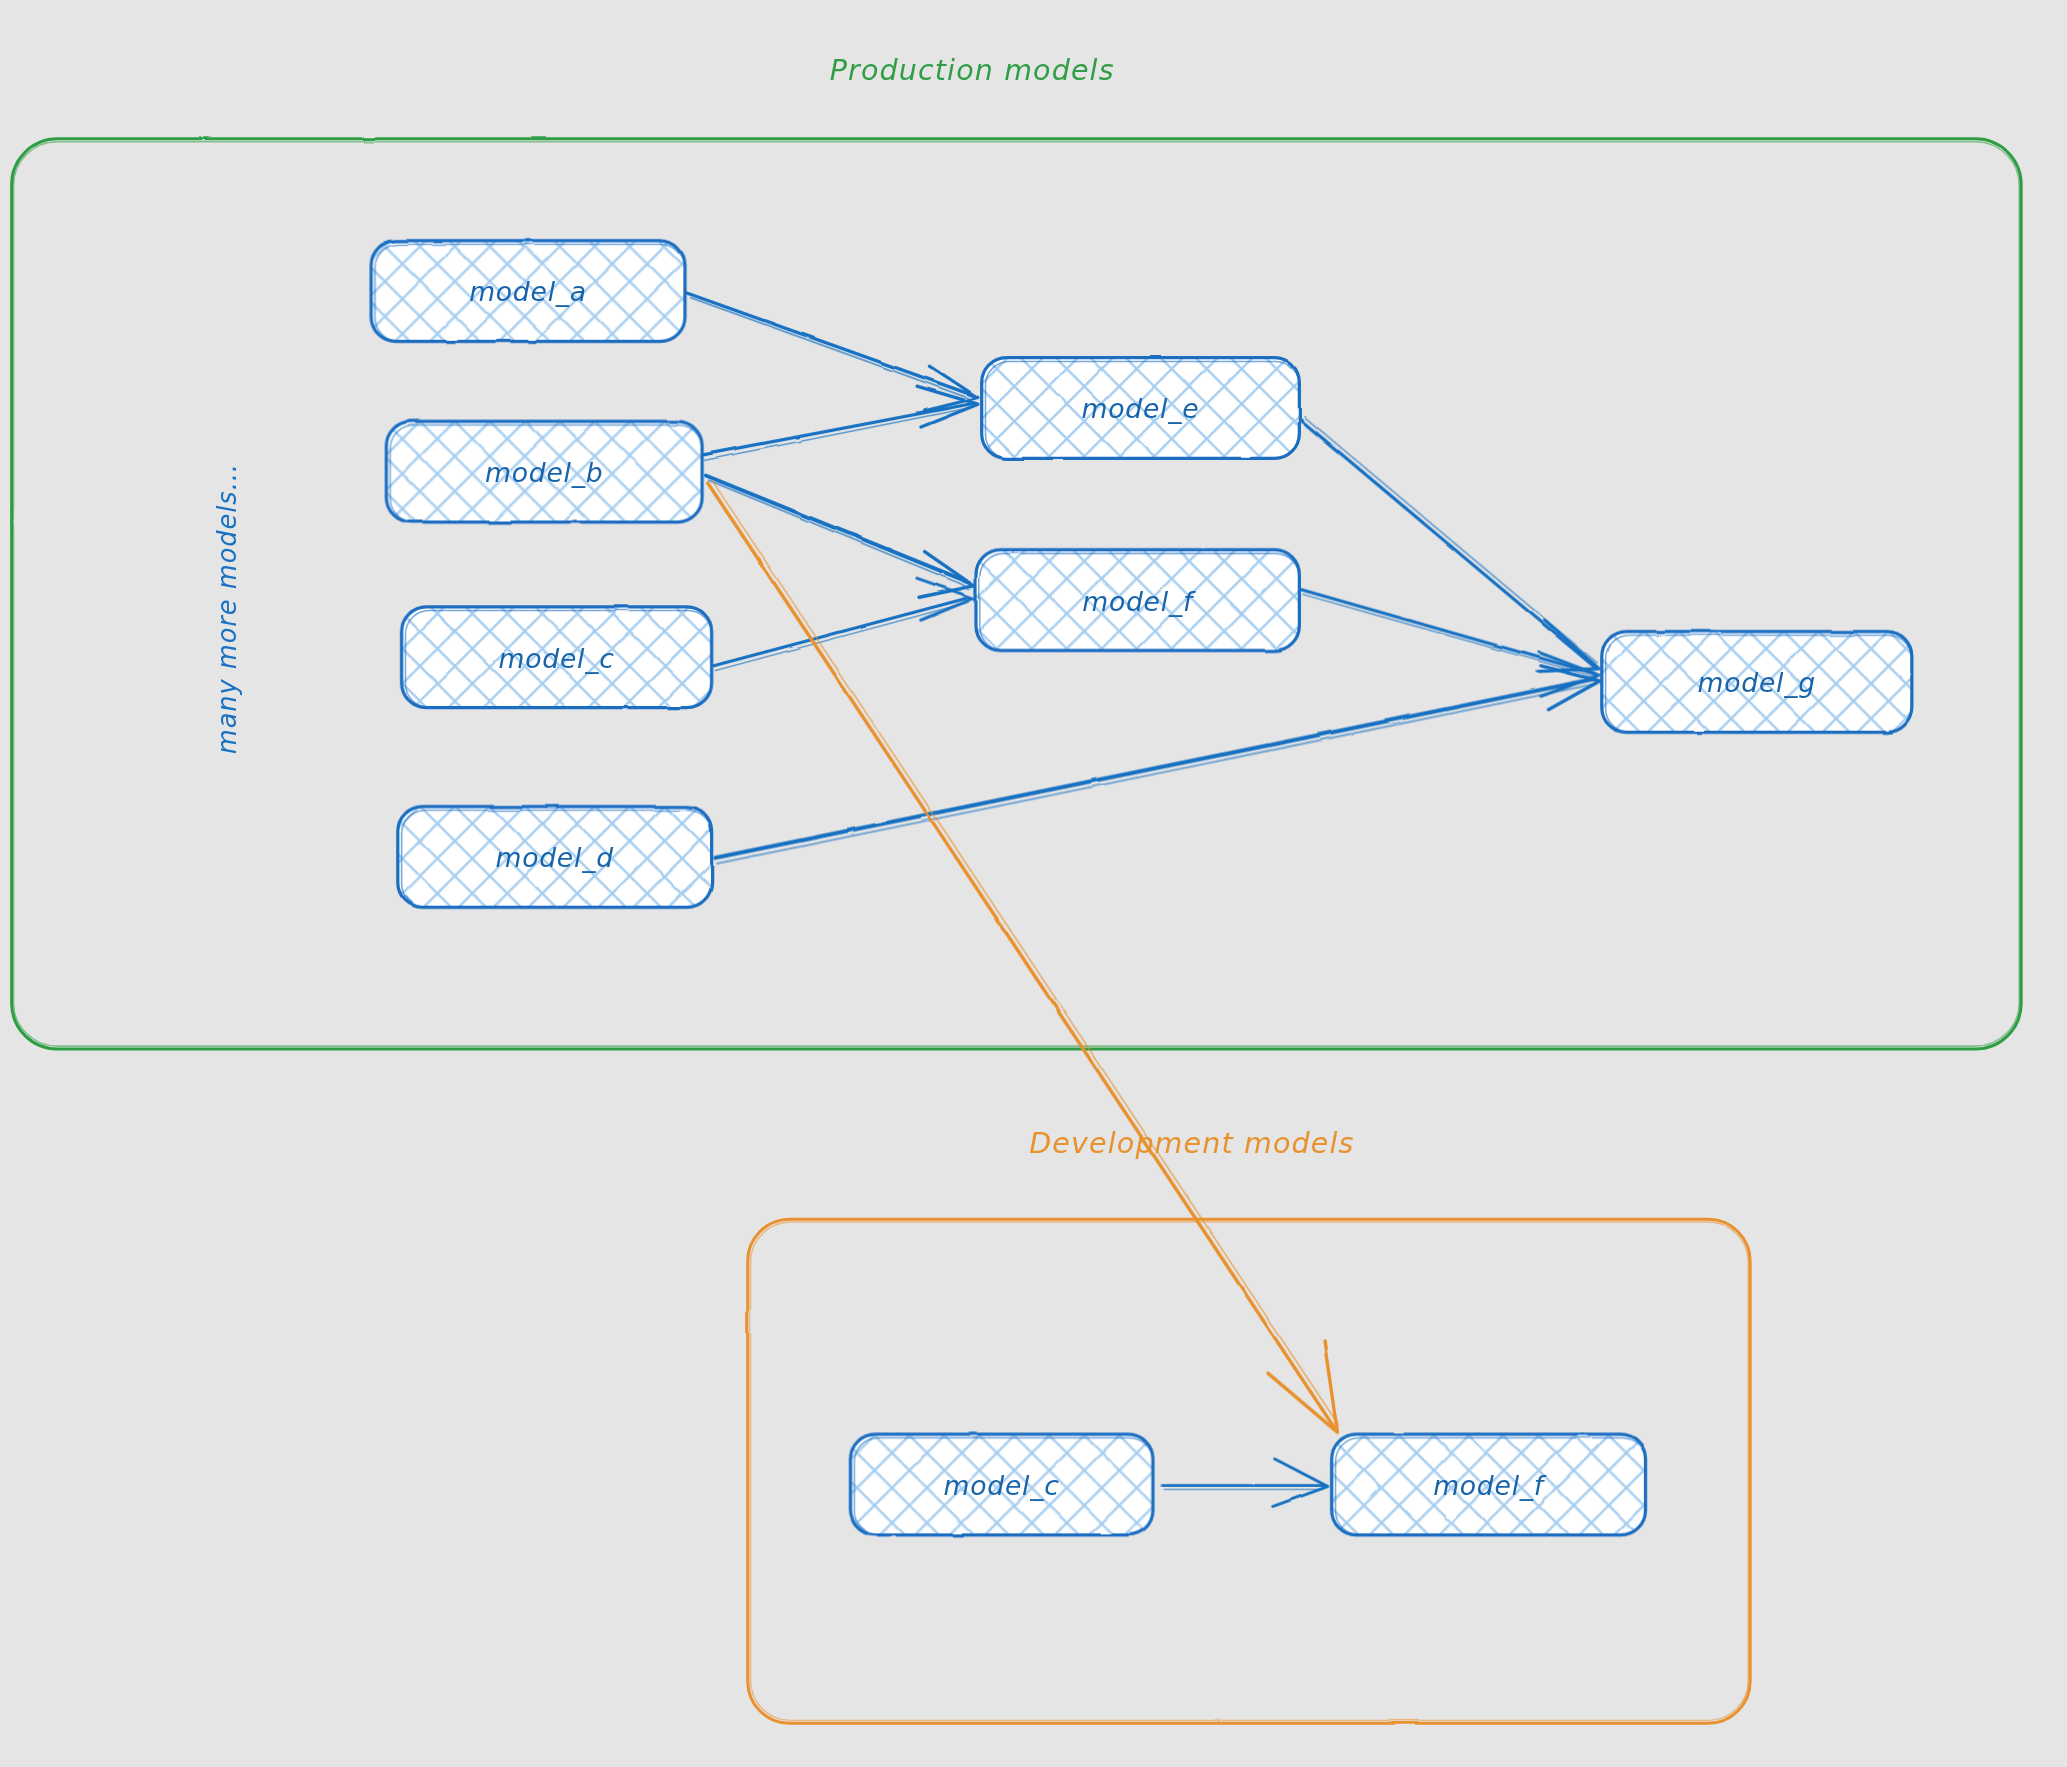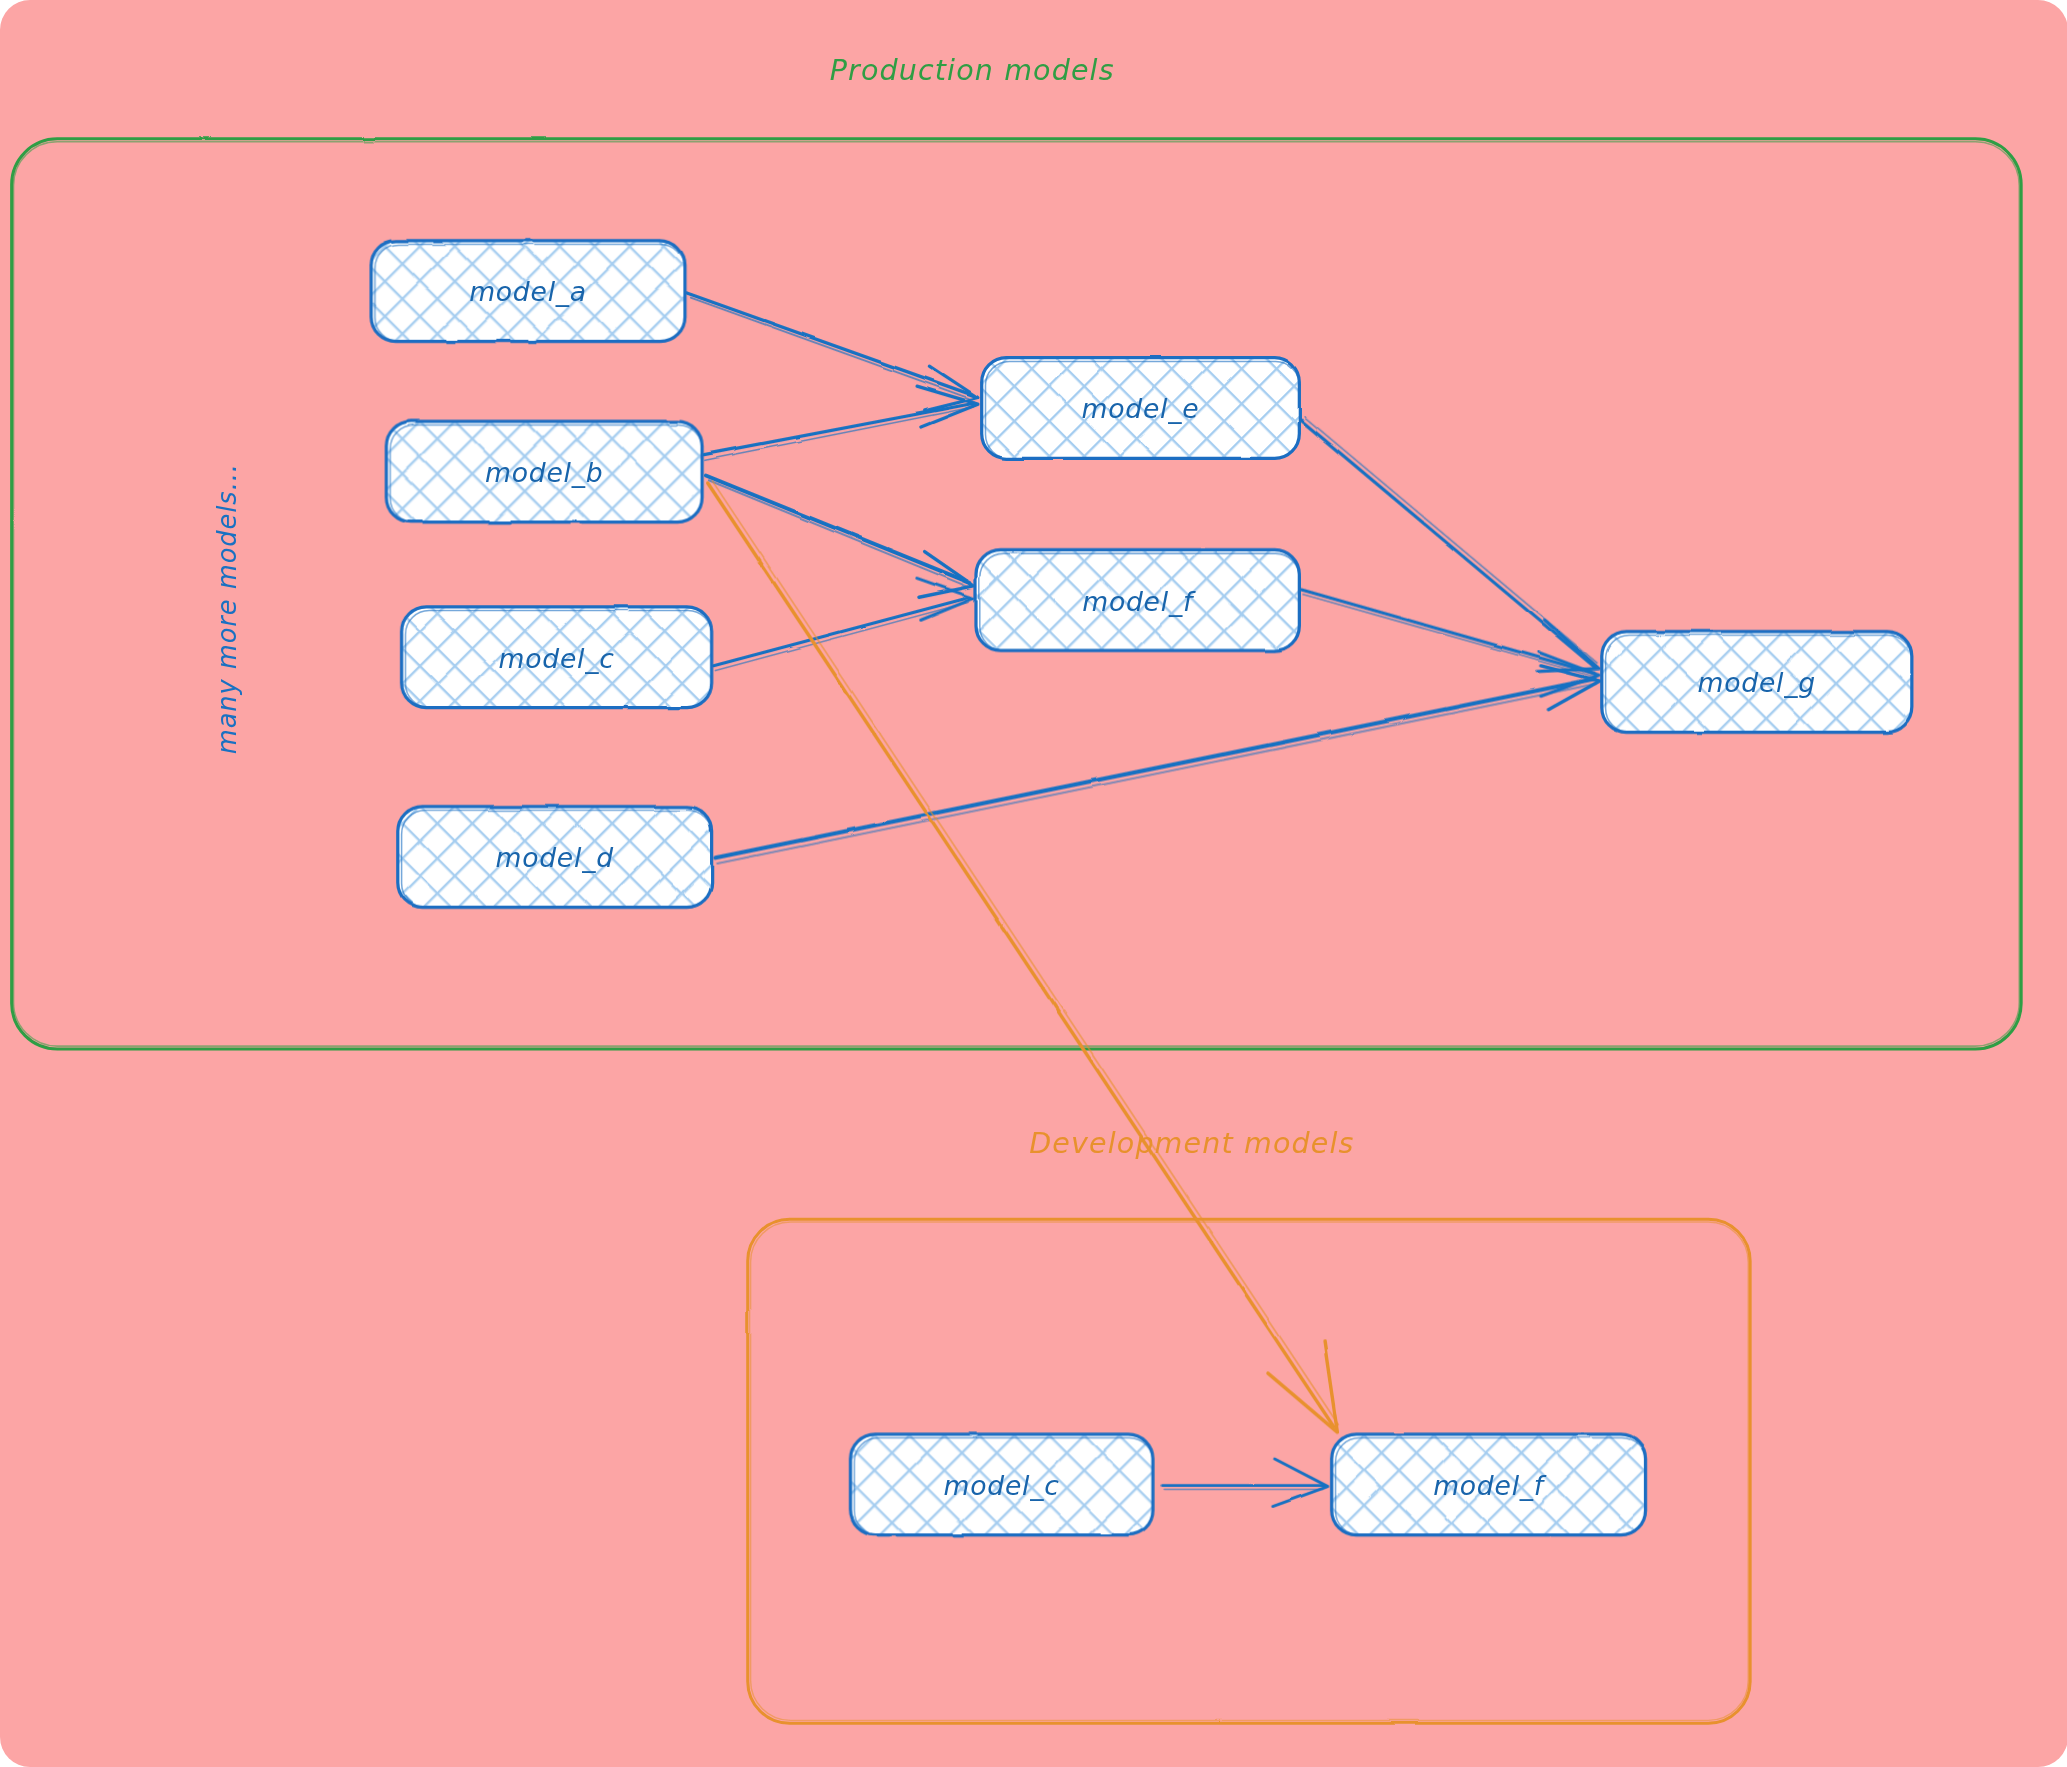--- a/index.html
+++ b/index.html
@@ -7,23 +7,22 @@
     padding: 0;
     background: #ffffff;
   }
   body {
     font-family: "DejaVu Sans", sans-serif;
   }
   #stage {
     position: relative;
     width: 2068px;
     height: 1767px;
-    background: #fca5a5;
+    background: #e5e5e5;
     overflow: hidden;
-    border-radius: 30px;
   }
   svg.layer {
     position: absolute;
     left: 0;
     top: 0;
     width: 2068px;
     height: 1767px;
   }
   .node-label,
   .group-title,

